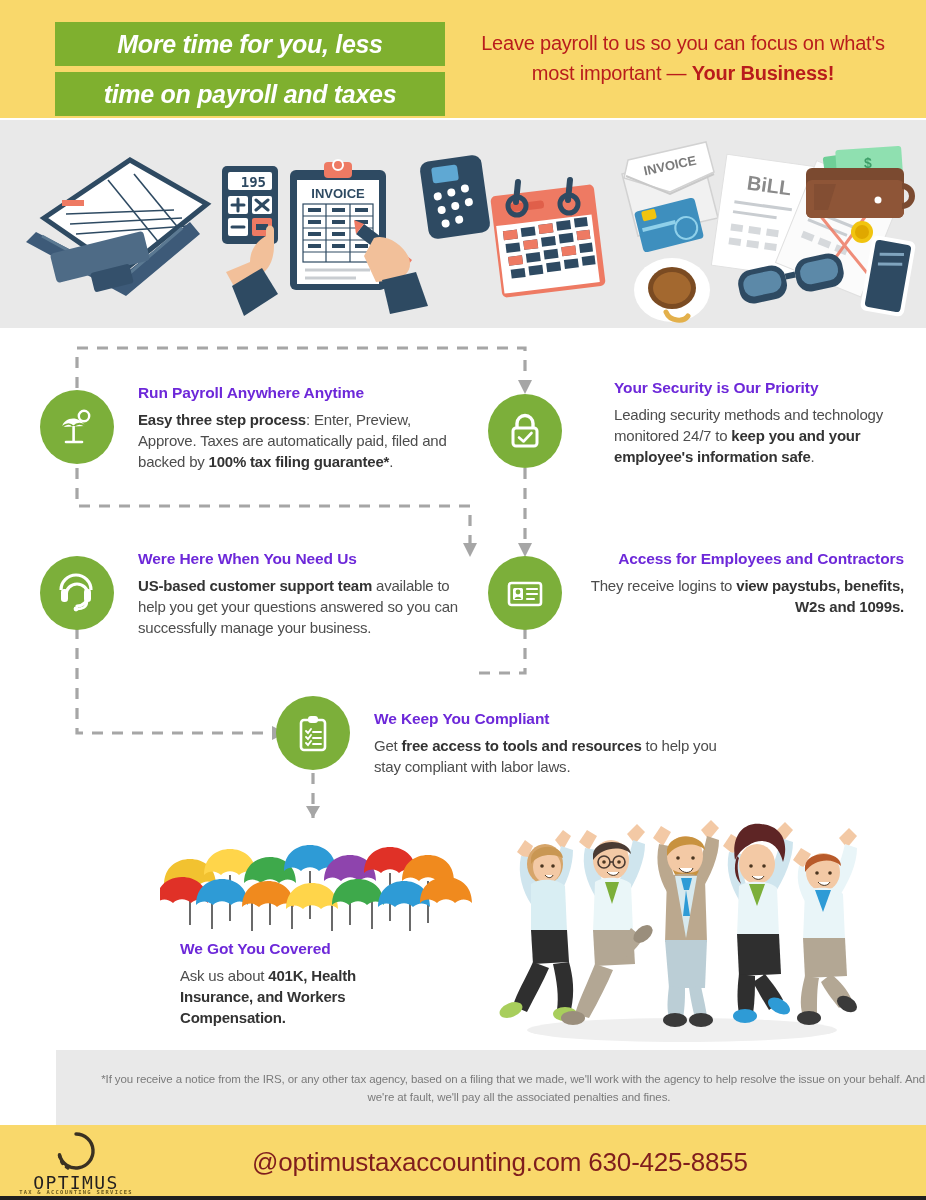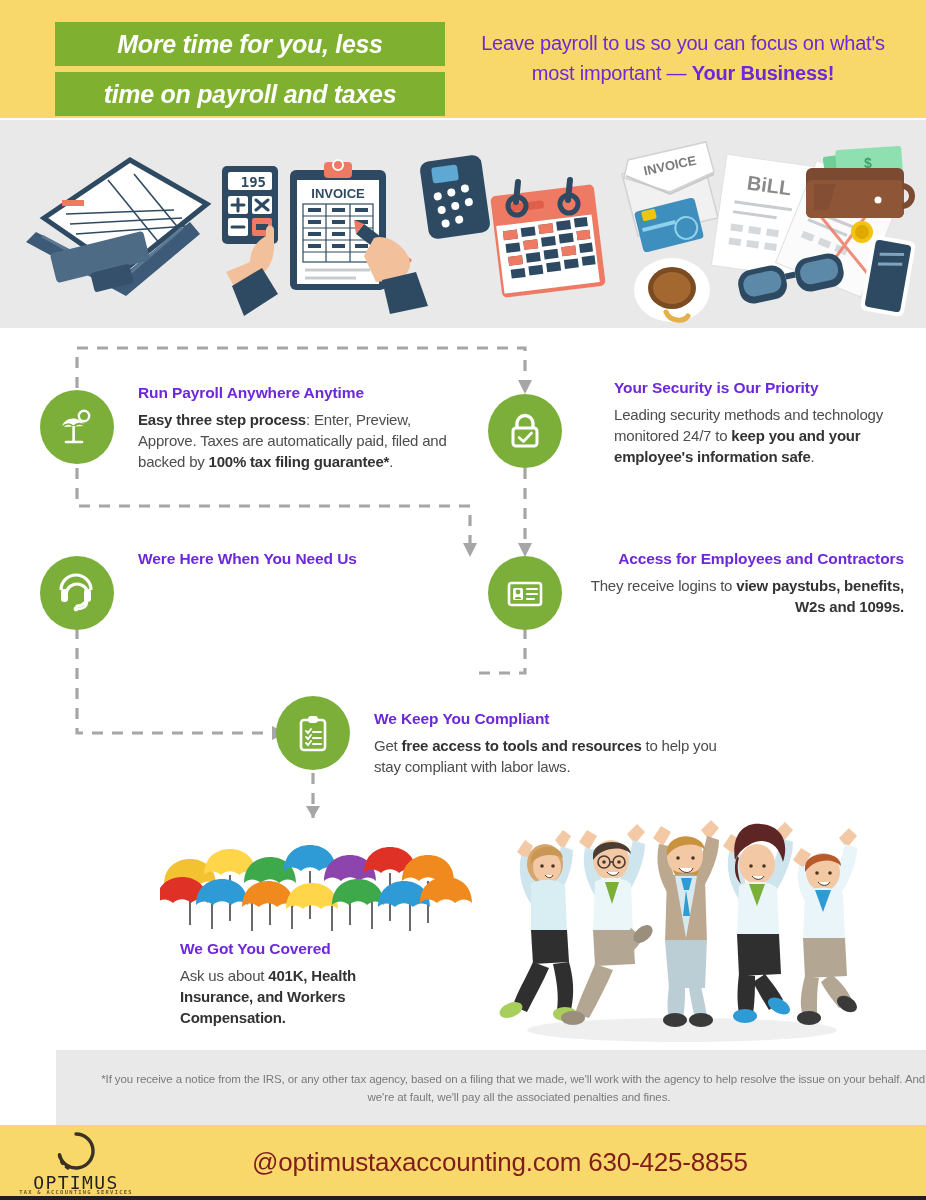--- a/index.html
+++ b/index.html
@@ -17,21 +17,21 @@
   }
   .hdr-boxes{position:absolute;left:55px;top:22px;width:390px;}
   .hdr-box{
     background:#7FB02F;color:#ffffff;font-weight:bold;font-size:25px;
     letter-spacing:-0.3px;line-height:44px;height:44px;padding:0 16px;
     box-sizing:border-box;text-align:center;white-space:nowrap;font-style:italic;
   }
   .hdr-box.second{margin-top:6px;}
   .hdr-right{
     position:absolute;left:468px;top:28px;width:430px;
-    text-align:center;color:#6d28d9;font-size:20px;line-height:30px;
+    text-align:center;color:#b91c1c;font-size:20px;line-height:30px;
     letter-spacing:-0.2px;
   }
   .hdr-right b{font-weight:bold;}
 
   
   .hero{
     position:absolute;left:0;top:120px;width:926px;height:208px;
     background:#E9E9E9;overflow:hidden;
   }
   .hero svg{position:absolute;left:0;top:0;}
@@ -400,20 +400,21 @@
         <path d="M9 22 A11 11 0 1 1 20 33" fill="none" stroke="#ffffff" stroke-width="3.2" stroke-linecap="round"></path>
         <rect x="4" y="16" width="7" height="13" rx="3.2" fill="#ffffff"></rect>
         <rect x="27" y="16" width="7" height="13" rx="3.2" fill="#ffffff"></rect>
         <path d="M30 29 C30 34 25 36 21 36" fill="none" stroke="#ffffff" stroke-width="2.4"></path>
         <circle cx="19" cy="36" r="2.4" fill="#ffffff"></circle>
         <path d="M4 17 A15 15 0 0 1 34 17" fill="none" stroke="#ffffff" stroke-width="3.2"></path>
       </svg>
     </div>
     <div class="blk" style="left:138px;top:222px;width:330px;">
       <h3>Were Here When You Need Us</h3>
+      <p><b>US-based customer support team</b><span> available to help you get your questions answered so you can successfully manage your business.</span></p>
     </div>
 
     <div class="circle" style="left:488px;top:228px;">
       <svg width="40" height="40" viewBox="0 0 40 40">
         <rect x="4" y="10" width="32" height="22" rx="2.5" fill="none" stroke="#ffffff" stroke-width="2.6"></rect>
         <rect x="8" y="15" width="10" height="12" rx="1.5" fill="#ffffff"></rect>
         <circle cx="13" cy="19" r="2.4" fill="#7CAF3A"></circle>
         <path d="M9.6 26 C10 23 16 23 16.4 26 Z" fill="#7CAF3A"></path>
         <g stroke="#ffffff" stroke-width="2.2" stroke-linecap="round">
           <path d="M22 16 H32"></path>

